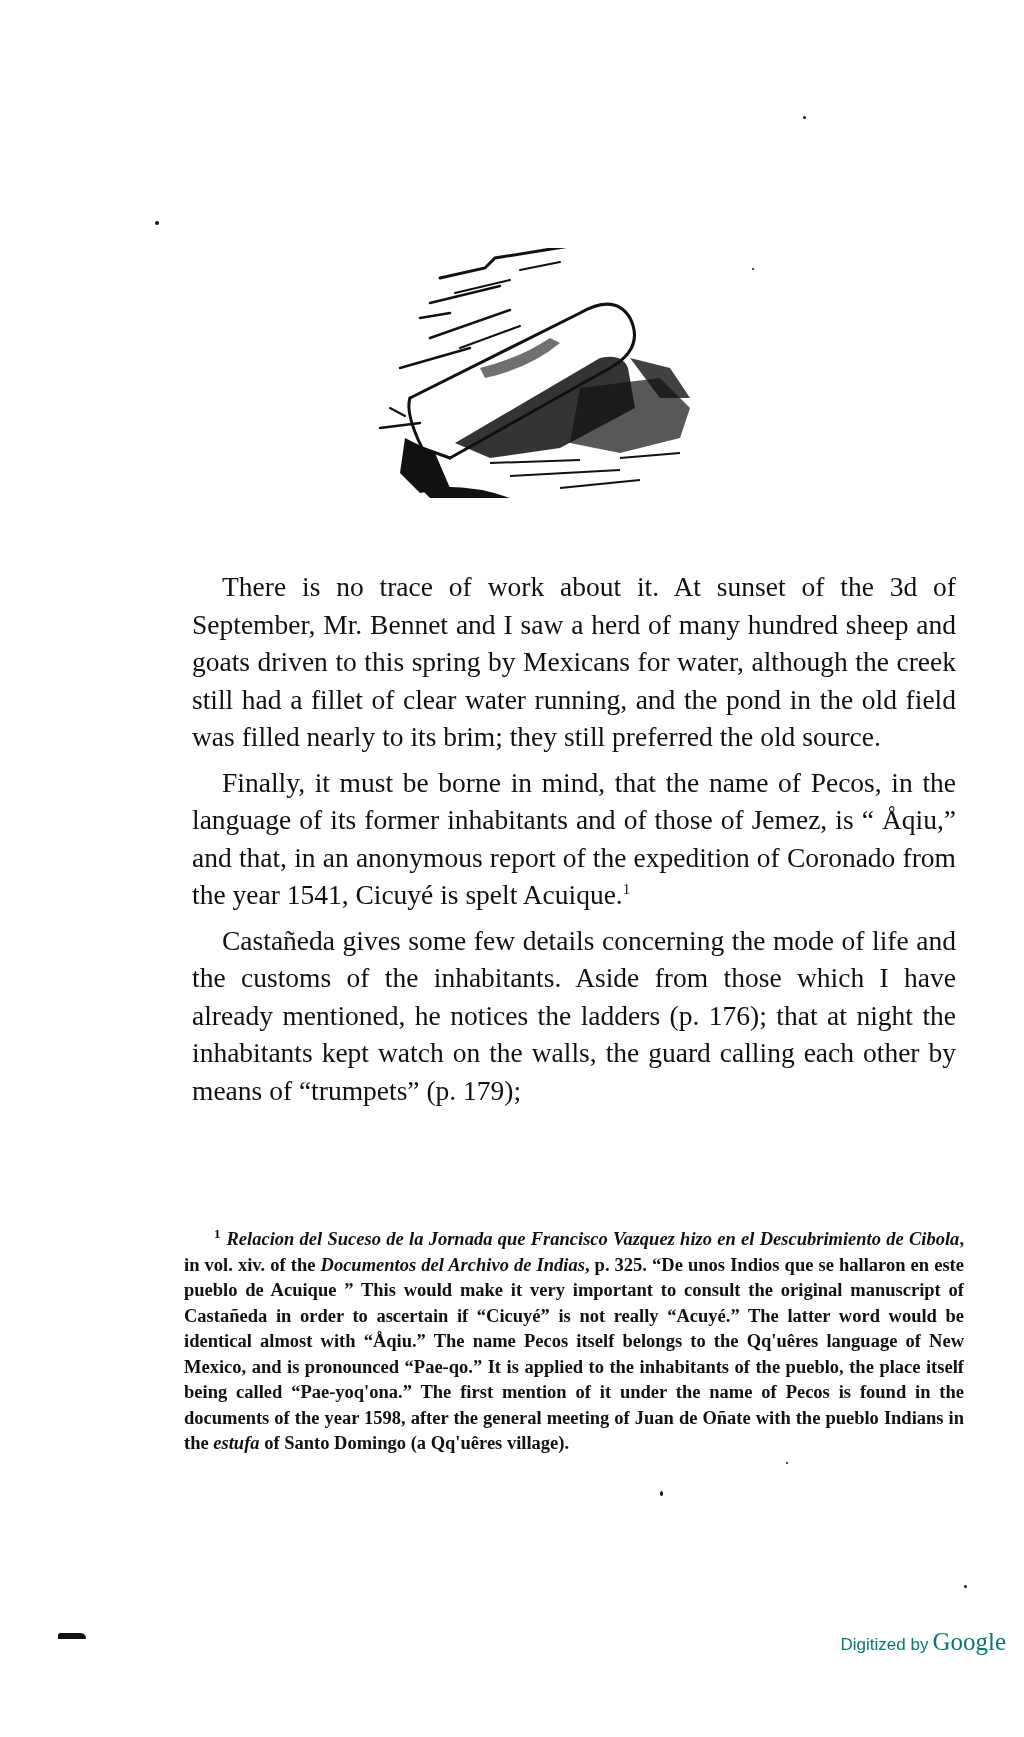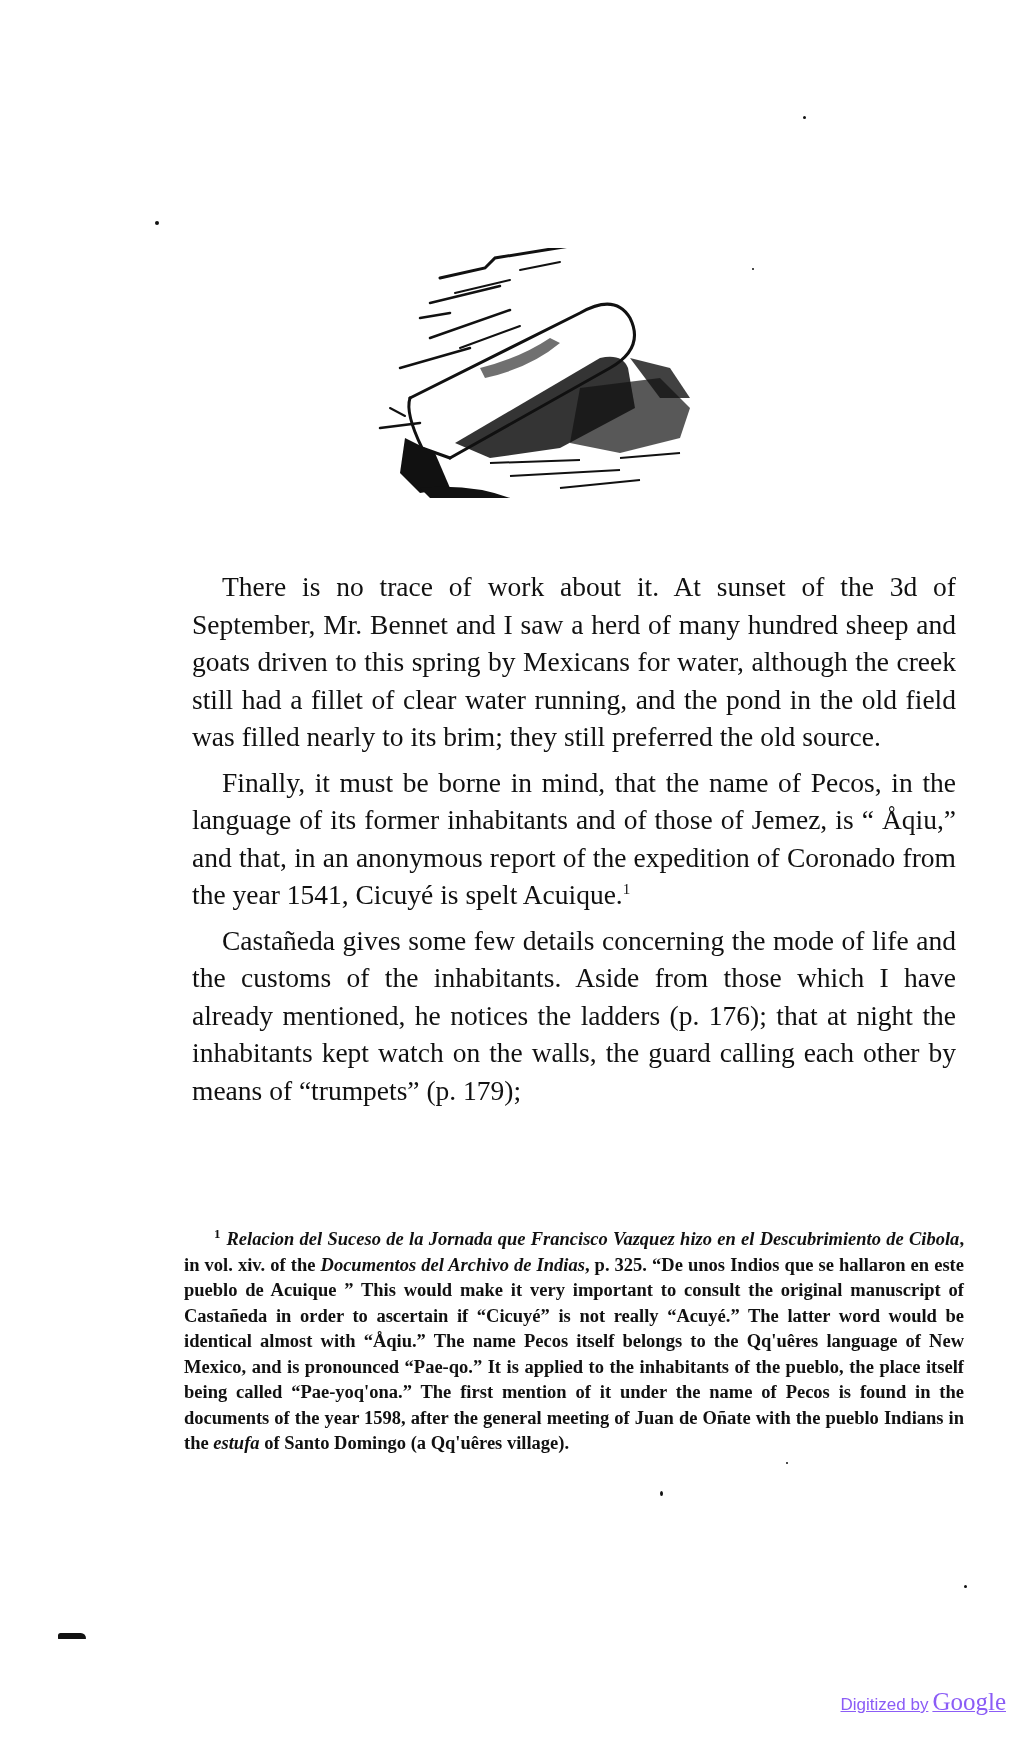--- a/index.html
+++ b/index.html
@@ -107,25 +107,24 @@
       top: 1633px;
       width: 28px;
       height: 6px;
       background: #111;
       border-radius: 3px 6px 1px 1px;
     }
     
     .watermark {
       position: absolute;
       right: 18px;
-      top: 1688px;
+      top: 1628px;
       font-family: "Liberation Sans", "DejaVu Sans", sans-serif;
-      color: #8b5cf6;
+      color: #0f766e;
       white-space: nowrap;
-      text-decoration: underline;
     }
     .watermark .wm-small {
       font-size: 17px;
     }
     .watermark .wm-brand {
       font-family: "Liberation Serif", "DejaVu Serif", serif;
       font-size: 25px;
       margin-left: 4px;
     }
   </style>

